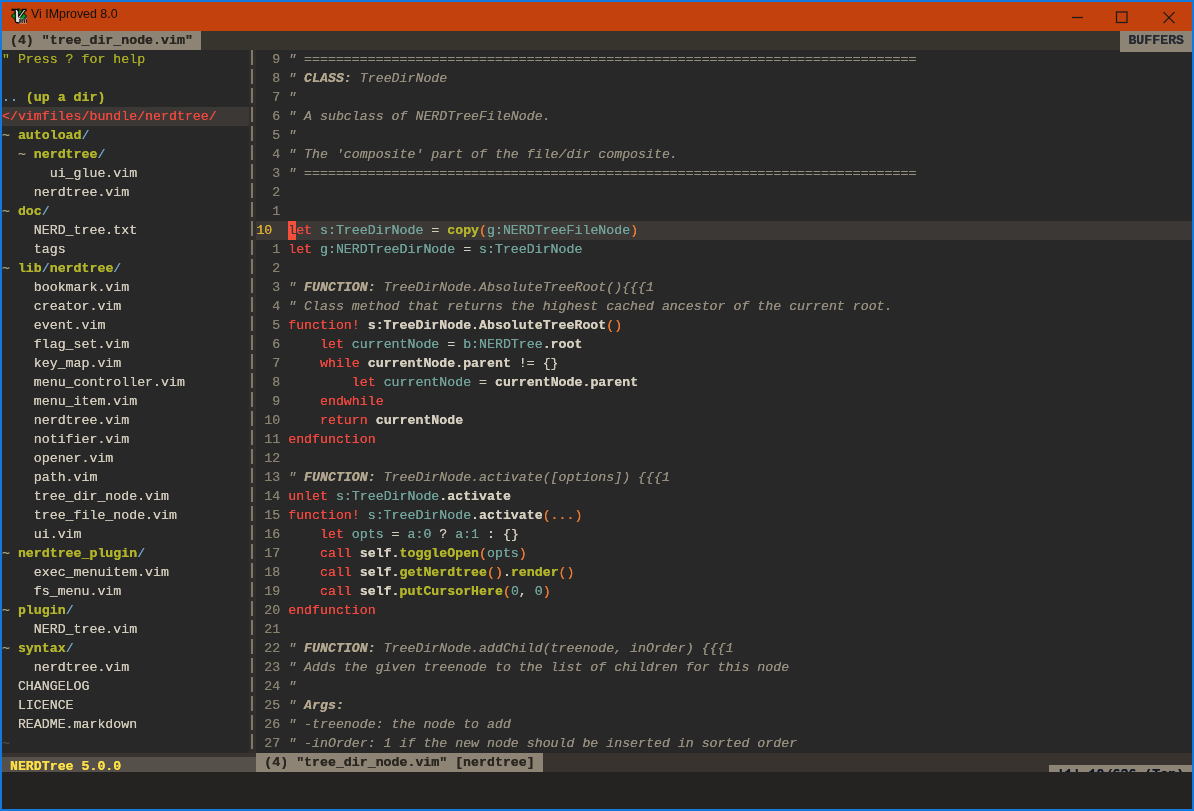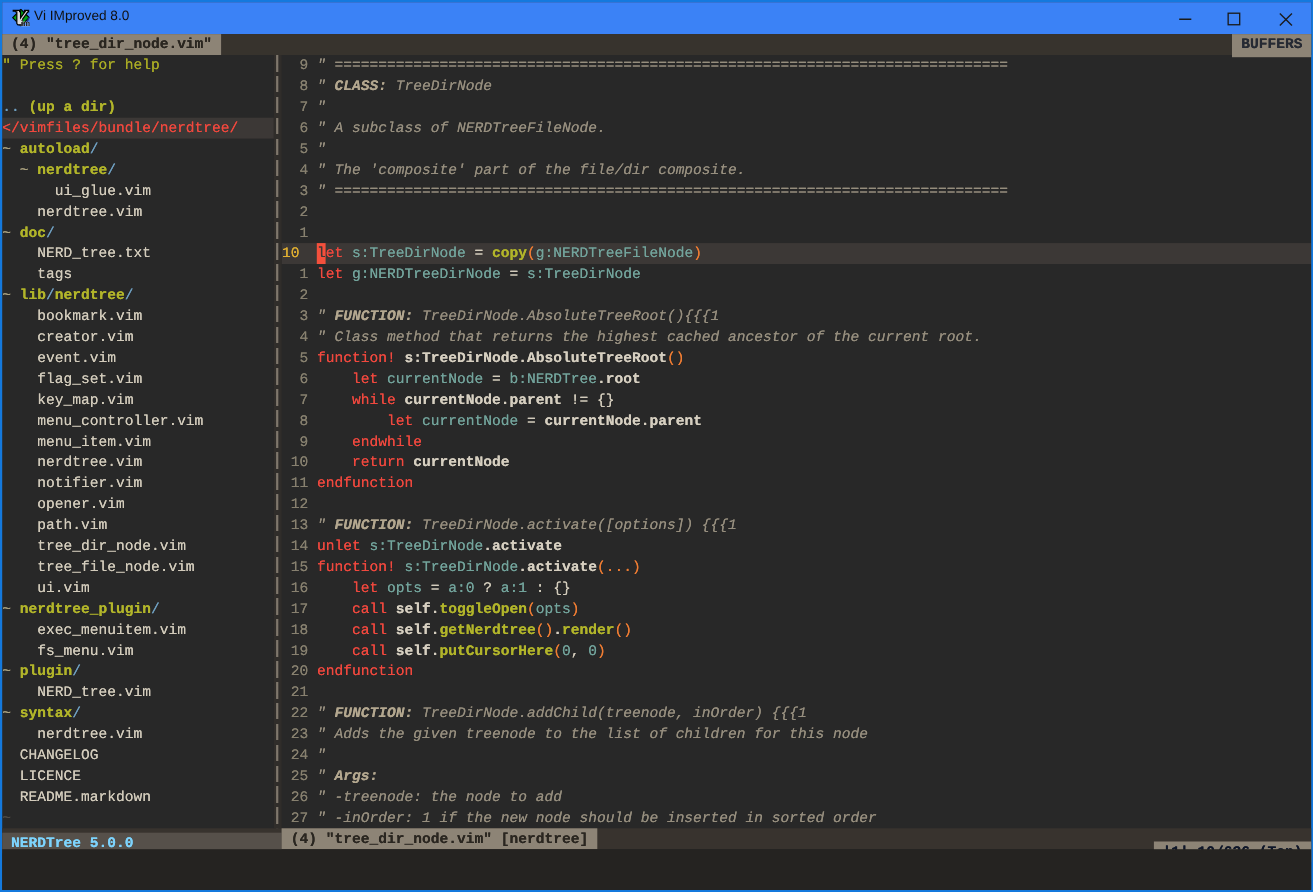--- a/index.html
+++ b/index.html
@@ -1,18 +1,18 @@
 <!DOCTYPE html>
 <html><head><meta charset="utf-8">
 <style>
 html,body{margin:0;padding:0;}
 body{width:1194px;height:811px;overflow:hidden;background:#282828;}
 #win{position:fixed;left:0;top:0;width:1194px;height:811px;background:#282828;}
 .b{position:absolute;background:#1479dd;}
-#title{position:absolute;left:2px;top:2px;width:1190px;height:29px;background:#3b82f6;}
+#title{position:absolute;left:2px;top:2px;width:1190px;height:29px;background:#c2410c;}
 #title .txt{position:absolute;left:29px;top:5px;font:12.4px "Liberation Sans",sans-serif;color:#101010;}
 #tabbar{position:absolute;left:2px;top:31px;width:1190px;height:19px;background:#37332d;}
 .mono{font-family:"Liberation Mono",monospace;font-size:13.25px;line-height:19px;white-space:pre;text-shadow:0 0 0.5px currentColor;}
 #tab1{position:absolute;left:0;top:0;height:19px;background:#8d8476;color:#2a2620;font-weight:bold;}
 #bufs{position:absolute;right:0;top:0;height:21px;background:#8d8476;color:#262a33;font-weight:bold;}
 #side{position:absolute;left:2px;top:50px;width:246.5px;height:703px;overflow:hidden;}
 #sep{position:absolute;left:248.5px;top:50px;width:7.9px;height:703px;background:#302d2a;}
 #sepline{position:absolute;left:250.9px;top:50px;width:2px;height:703px;
  background:repeating-linear-gradient(180deg,#7f776c 0 15px,rgba(0,0,0,0) 15px 19px);}
 #edit{position:absolute;left:256.4px;top:50px;width:935.6px;height:703px;overflow:hidden;}
@@ -31,21 +31,21 @@
 .o{color:#ee7c33;}
 .f{color:#d2cbbb;}
 .fb{color:#d6cfc0;font-weight:bold;}
 .ol{color:#a9ab25;}
 .bl{color:#6f9fc0;}
 .tl{color:#a89f7d;}
 .fl{color:#d2cbbb;font-family:Liberation Mono, monospace;}
 .dim{color:#4e4a44;}
 .cur{display:inline-block;height:19px;vertical-align:top;background:#f4503c;color:#3c3836;}
 #status{position:absolute;left:2px;top:753px;width:1190px;height:19px;background:#38332e;}
-#st-left{position:absolute;left:0;top:4px;width:254.4px;height:19px;background:#56504a;color:#7dd3fc;font-weight:bold;}
+#st-left{position:absolute;left:0;top:4px;width:254.4px;height:19px;background:#56504a;color:#fde047;font-weight:bold;}
 #st-act{position:absolute;left:254.4px;top:0;width:286.2px;height:19px;background:#8d8476;color:#2a2620;font-weight:bold;}
 #st-info{position:absolute;right:153.1px;top:0;height:19px;color:#d0c7b5;margin-top:20px;}
 #st-ruler{position:absolute;right:0;top:12px;width:143.1px;height:19px;background:#8d8476;color:#0f172a;font-weight:bold;}
 #cmd{position:absolute;left:2px;top:772px;width:1190px;height:37px;background:#252321;}
 svg{display:block;}
 </style></head>
 <body>
 <div id="win">
  <div class="b" style="left:0;top:0;width:1194px;height:2px;"></div>
  <div class="b" style="left:0;top:0;width:2px;height:811px;"></div>

